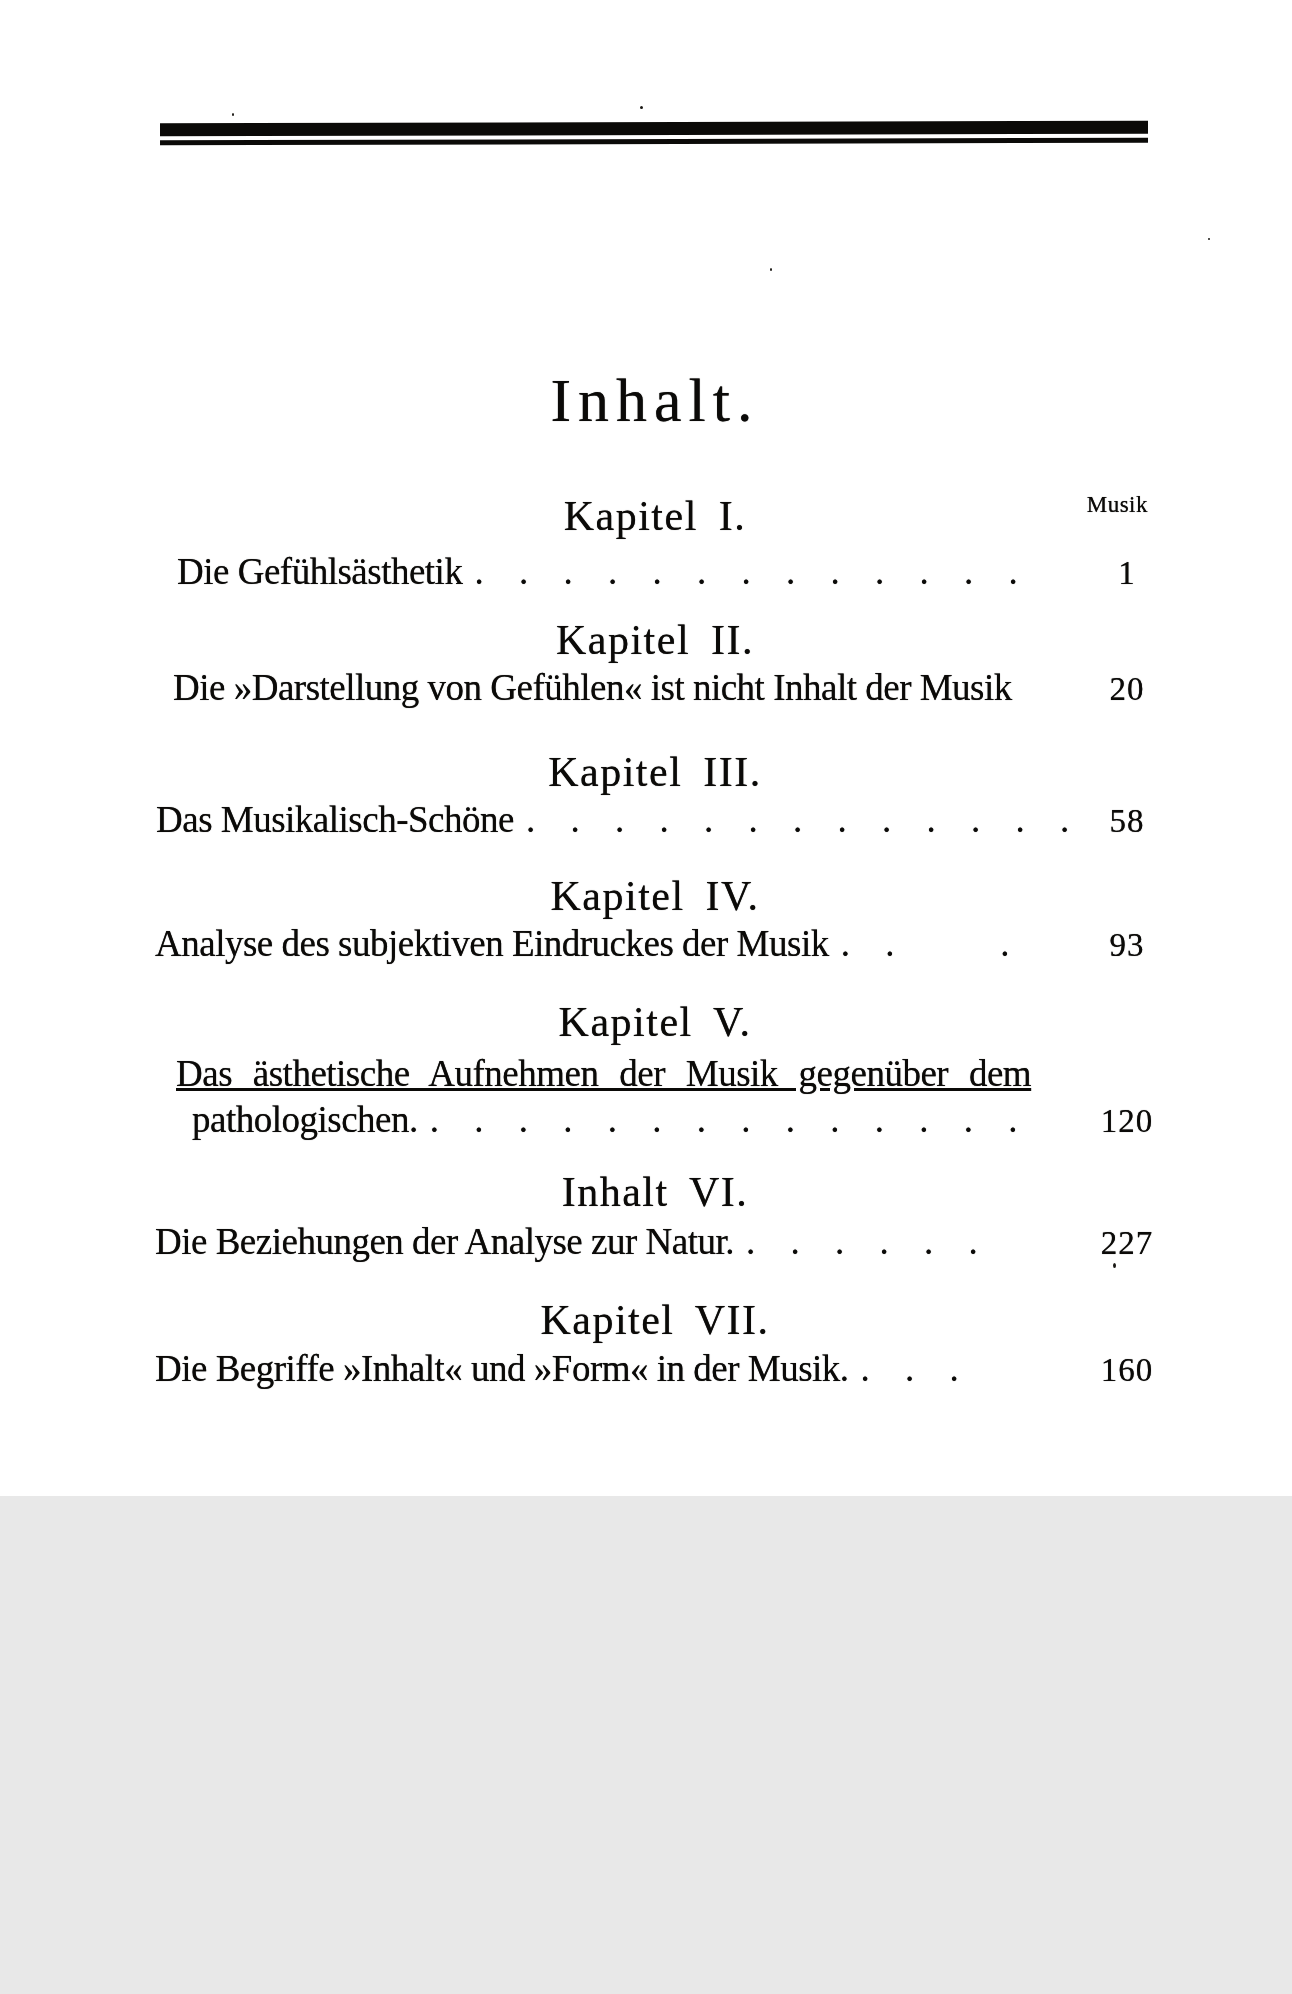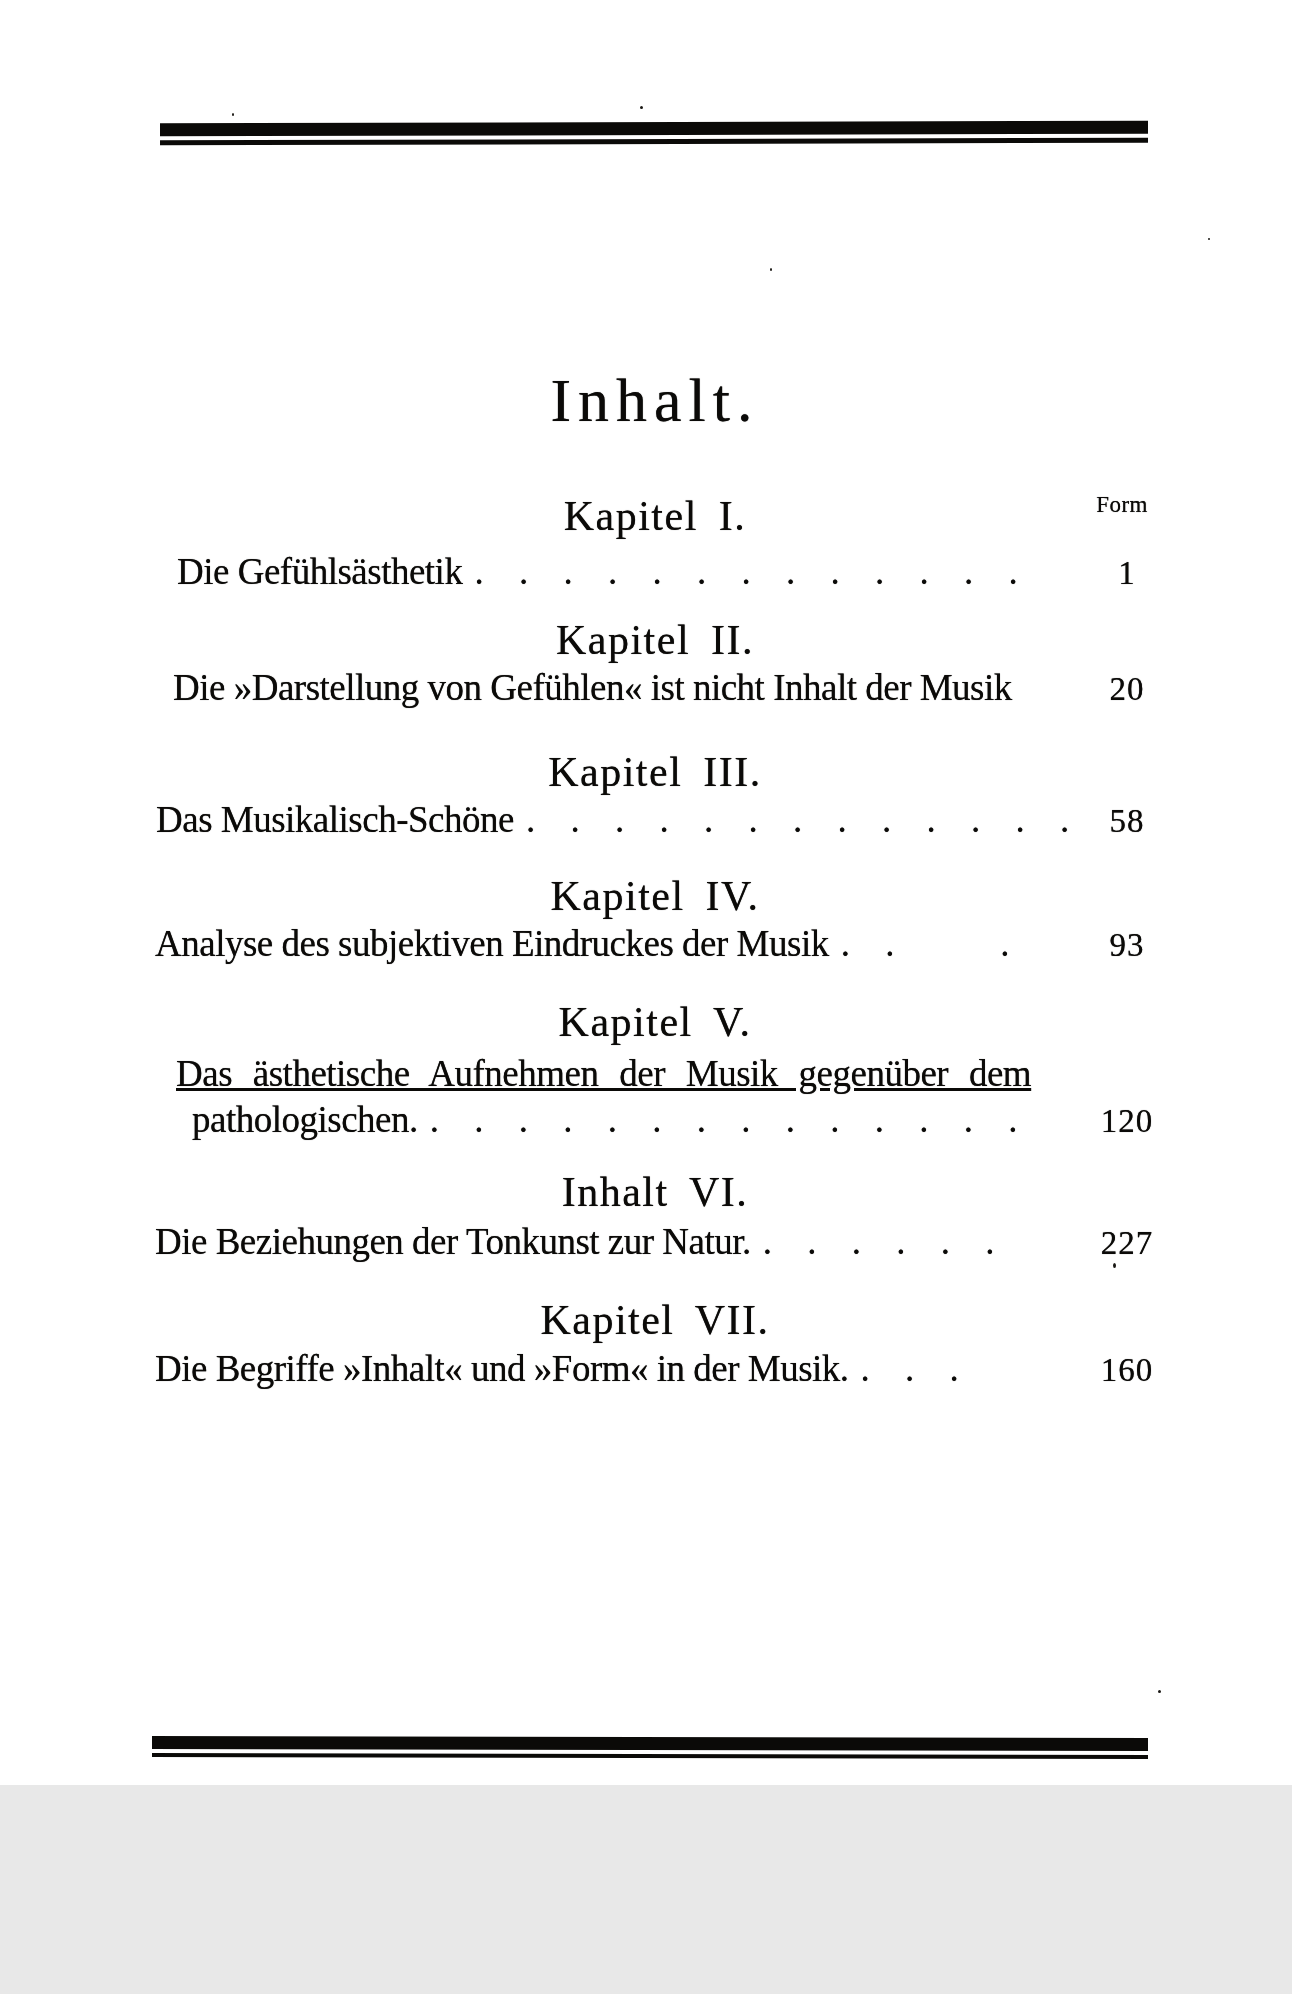--- a/index.html
+++ b/index.html
@@ -1,19 +1,19 @@
 <!DOCTYPE html>
 <html><head>
 <meta charset="utf-8">
 <style>
   html, body { margin: 0; padding: 0; background: #e8e8e8; }
   .page {
     position: relative;
     width: 1292px;
-    height: 1785px;
+    height: 1496px;
     margin: 0 auto;
     background: #ffffff;
     color: #0b0a08;
     font-family: "Liberation Serif", "DejaVu Serif", serif;
     overflow: hidden;
   }
   .page * { text-shadow: 0 0 0.7px rgba(10,9,7,0.85); }
 
   
   .rule { position: absolute; }
@@ -90,21 +90,21 @@
 <div class="page">
 
   <div class="rule rule-top">
     <div class="bar-thick"></div>
     <div class="bar-gap"></div>
     <div class="bar-thin"></div>
   </div>
 
   <h1 class="title">Inhalt.</h1>
 
-  <span class="seite-label">Form</span>
+  <span class="seite-label">Musik</span>
 
   <h2 class="kapitel" style="top:492px;">Kapitel I.</h2>
   <div class="entry" style="top:550px;left:177px;">
     <span class="etext">Die Gefühlsästhetik</span>
     <span class="leader">. . . . . . . . . . . . .</span>
     <span class="pageno">1</span>
   </div>
 
   <h2 class="kapitel" style="top:616px;">Kapitel II.</h2>
   <div class="entry" style="top:666px;left:173px;">
@@ -134,21 +134,21 @@
     <span class="pageno"></span>
   </div>
   <div class="entry" style="top:1098px;left:192px;">
     <span class="etext">pathologischen.</span>
     <span class="leader">. . . . . . . . . . . . . .</span>
     <span class="pageno">120</span>
   </div>
 
   <h2 class="kapitel" style="top:1168px;">Inhalt VI.</h2>
   <div class="entry" style="top:1220px;left:155px;">
-    <span class="etext">Die Beziehungen der Tonkunst zur Natur.</span>
+    <span class="etext">Die Beziehungen der Analyse zur Natur.</span>
     <span class="leader">. . . . . .</span>
     <span class="pageno">227</span>
   </div>
 
   <h2 class="kapitel" style="top:1296px;">Kapitel VII.</h2>
   <div class="entry" style="top:1347px;left:155px;">
     <span class="etext">Die Begriffe »Inhalt« und »Form« in der Musik.</span>
     <span class="leader">. . .</span>
     <span class="pageno">160</span>
   </div>

